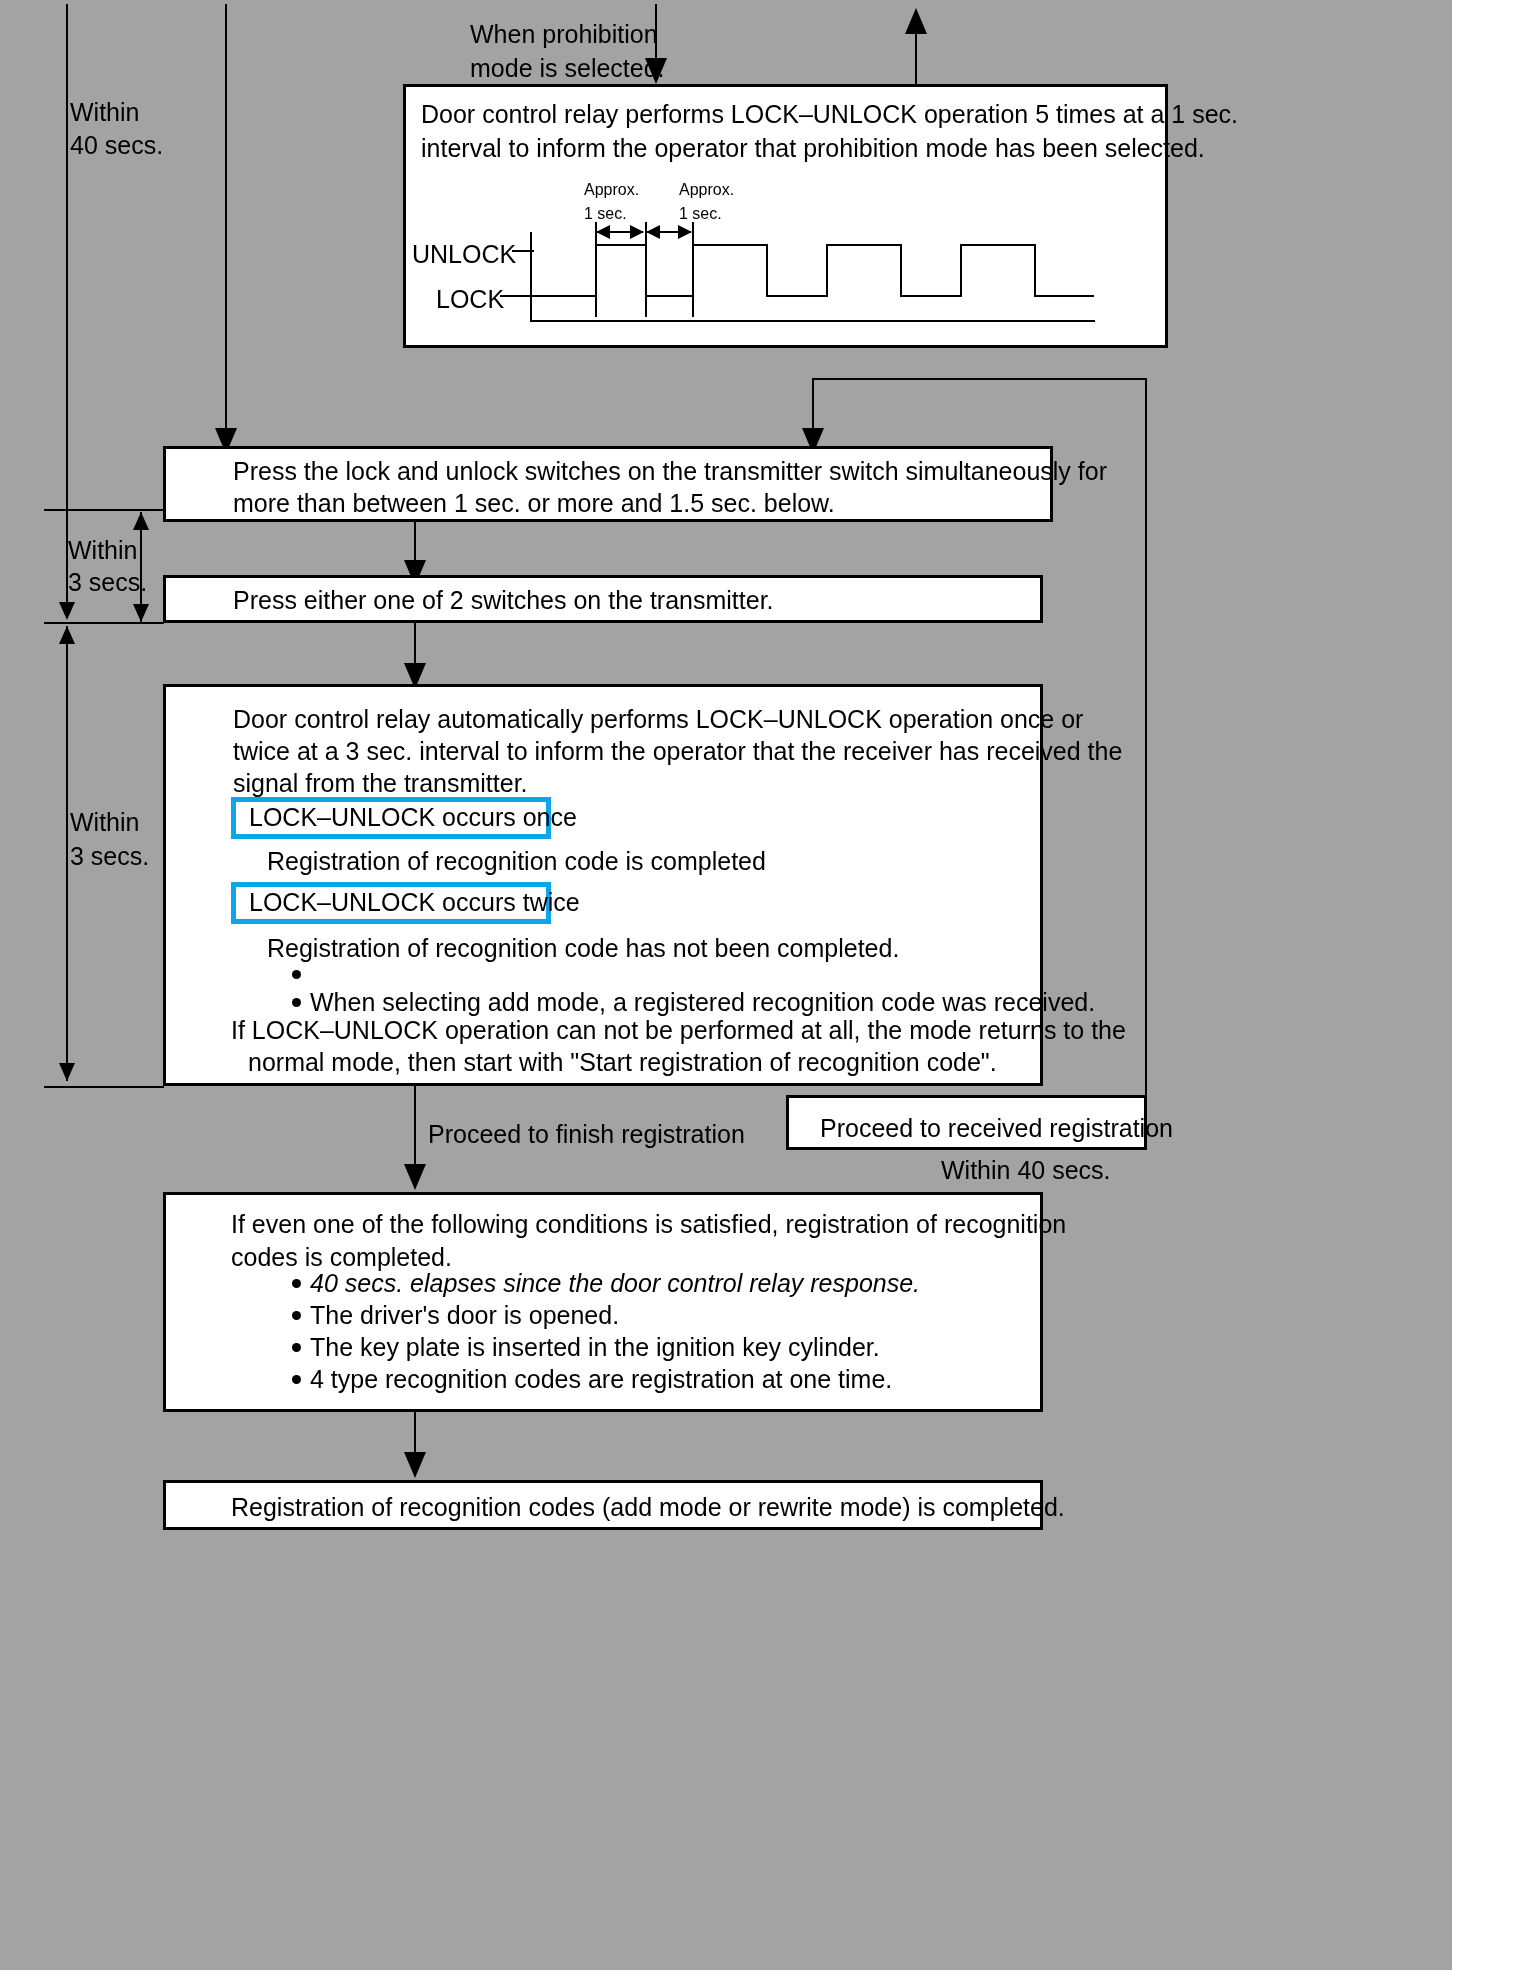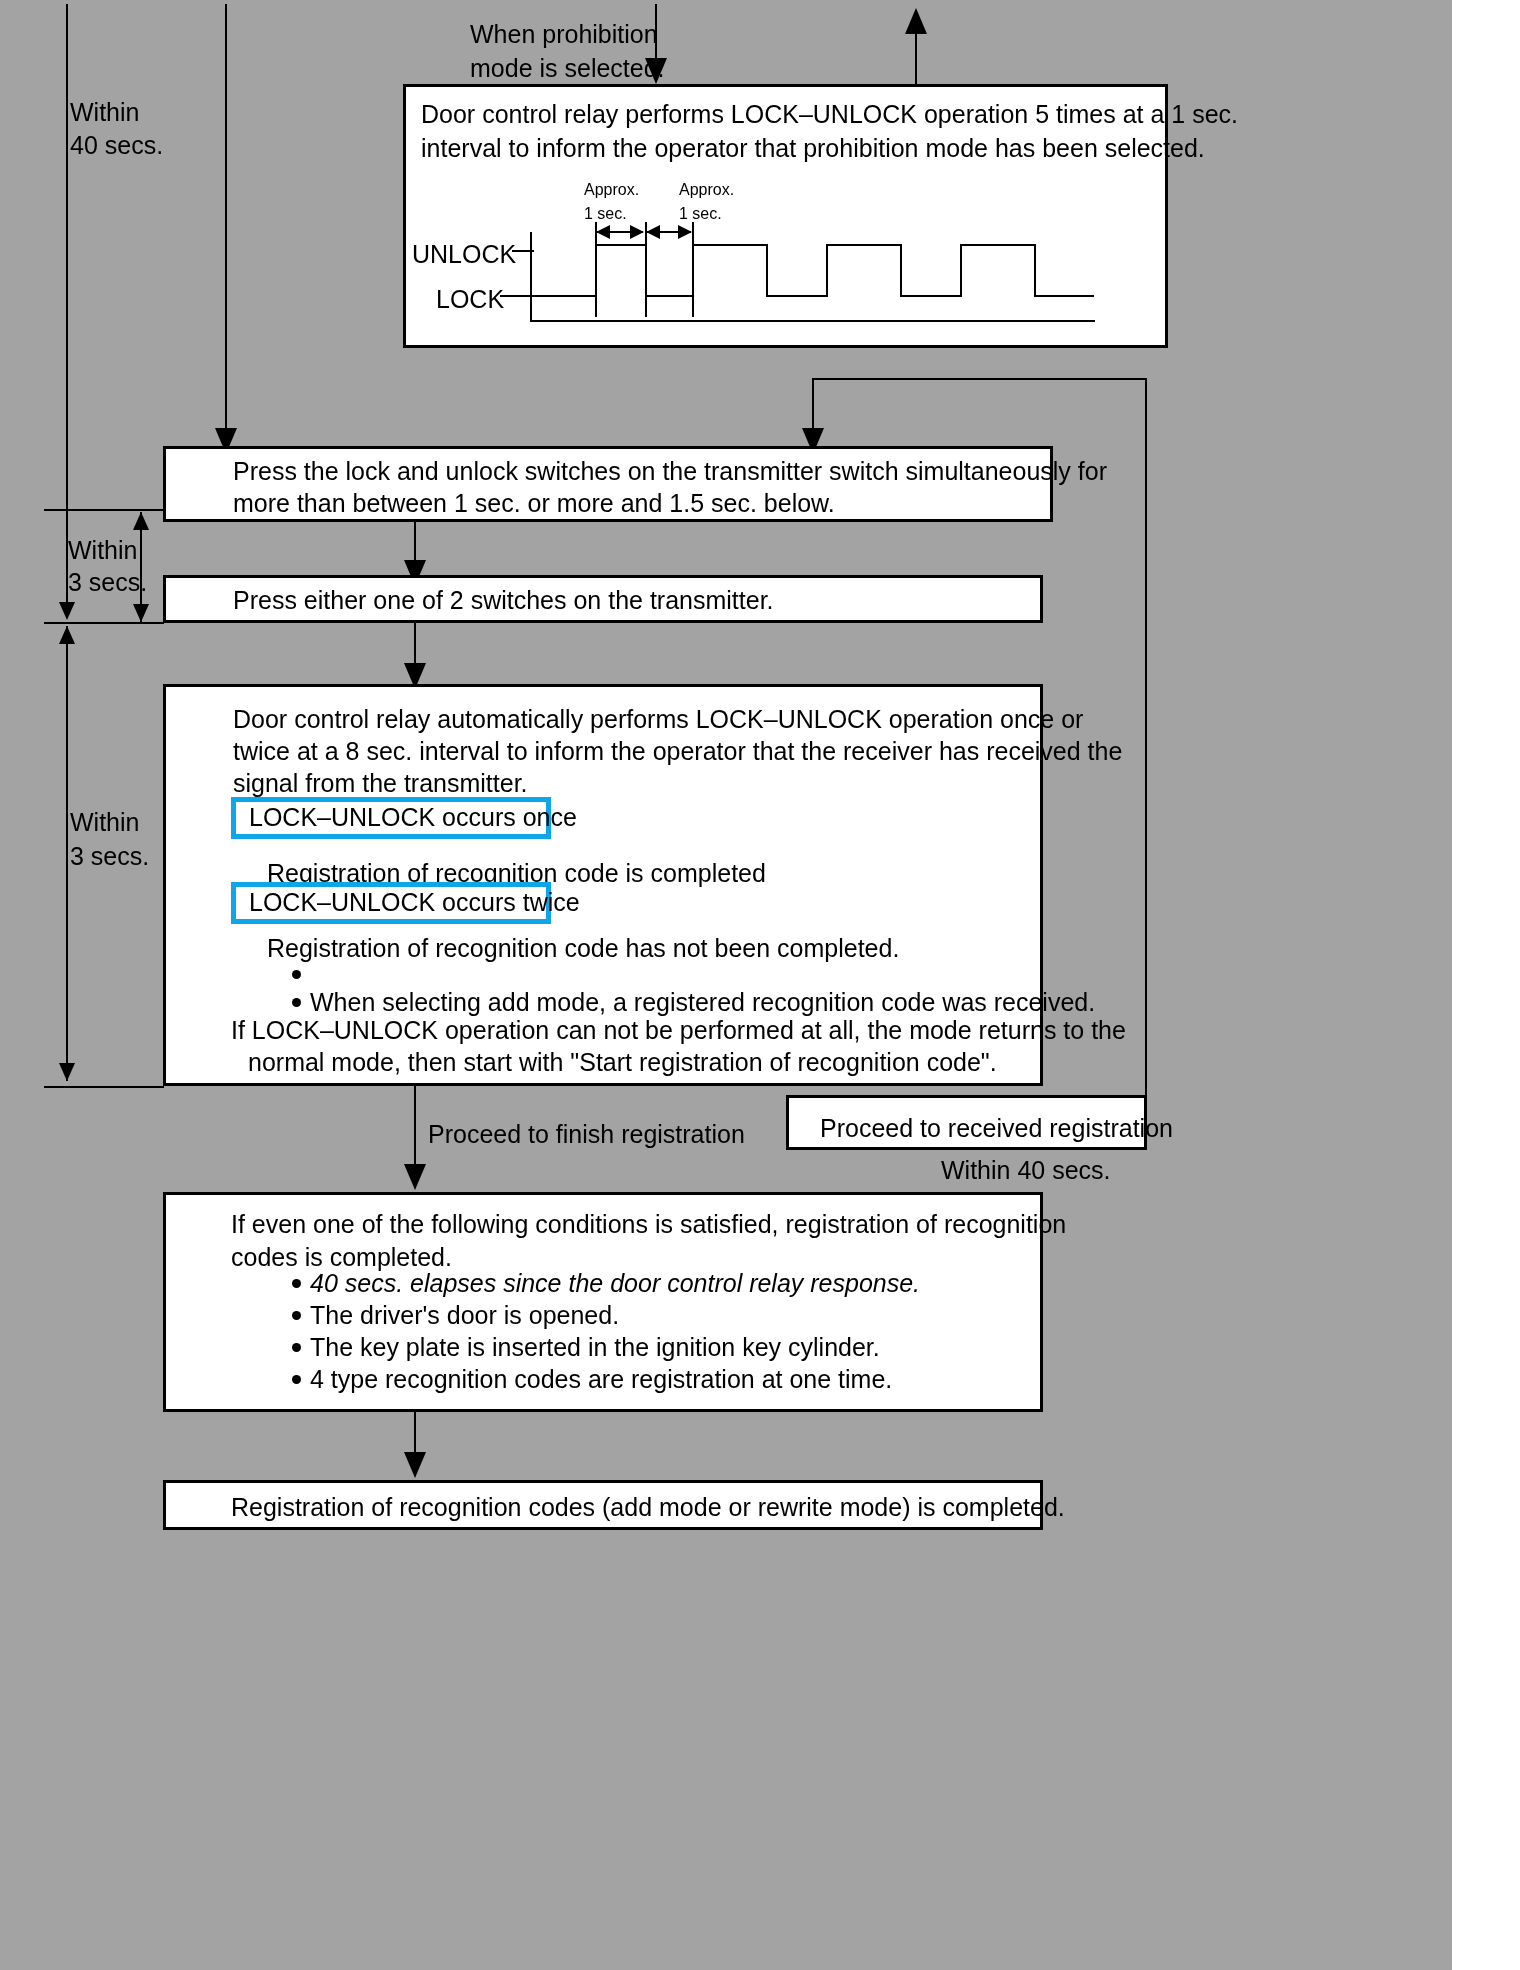--- a/index.html
+++ b/index.html
@@ -192,27 +192,27 @@
   <div class="arr-up-sm" style="left:59px;top:626px;"></div>
   <div class="arr-down-sm" style="left:59px;top:1063px;"></div>
   <div class="thin-h" style="left:44px;top:1086px;width:120px;"></div>
 
   <div class="txt body-t" style="left:70px;top:806px;">Within</div>
   <div class="txt body-t" style="left:70px;top:840px;">3 secs.</div>
 
   <div class="box" style="left:163px;top:684px;width:880px;height:402px;"></div>
 
   <div class="txt body-t" style="left:233px;top:703px;">Door control relay automatically performs LOCK–UNLOCK operation once or</div>
-  <div class="txt body-t" style="left:233px;top:735px;">twice at a 8 sec. interval to inform the operator that the receiver has received the</div>
+  <div class="txt body-t" style="left:233px;top:735px;">twice at a 3 sec. interval to inform the operator that the receiver has received the</div>
   <div class="txt body-t" style="left:233px;top:767px;">signal from the transmitter.</div>
 
   <div class="innerbox" style="left:231px;top:797px;width:320px;height:42px;">
     <span class="txt body-t" style="position:static;padding-left:13px;">LOCK–UNLOCK occurs once</span>
   </div>
-  <div class="txt body-t" style="left:267px;top:845px;margin-top:12px;">Registration of recognition code is completed</div>
+  <div class="txt body-t" style="left:267px;top:845px;">Registration of recognition code is completed</div>
 
   <div class="innerbox" style="left:231px;top:882px;width:320px;height:42px;">
     <span class="txt body-t" style="position:static;padding-left:13px;">LOCK–UNLOCK occurs twice</span>
   </div>
   <div class="txt body-t" style="left:267px;top:932px;">Registration of recognition code has not been completed.</div>
 
   <div class="bullet" style="left:292px;top:970px;"></div>
 
   <div class="bullet" style="left:292px;top:998px;"></div>
   <div class="txt body-t" style="left:310px;top:986px;">When selecting add mode, a registered recognition code was received.</div>

